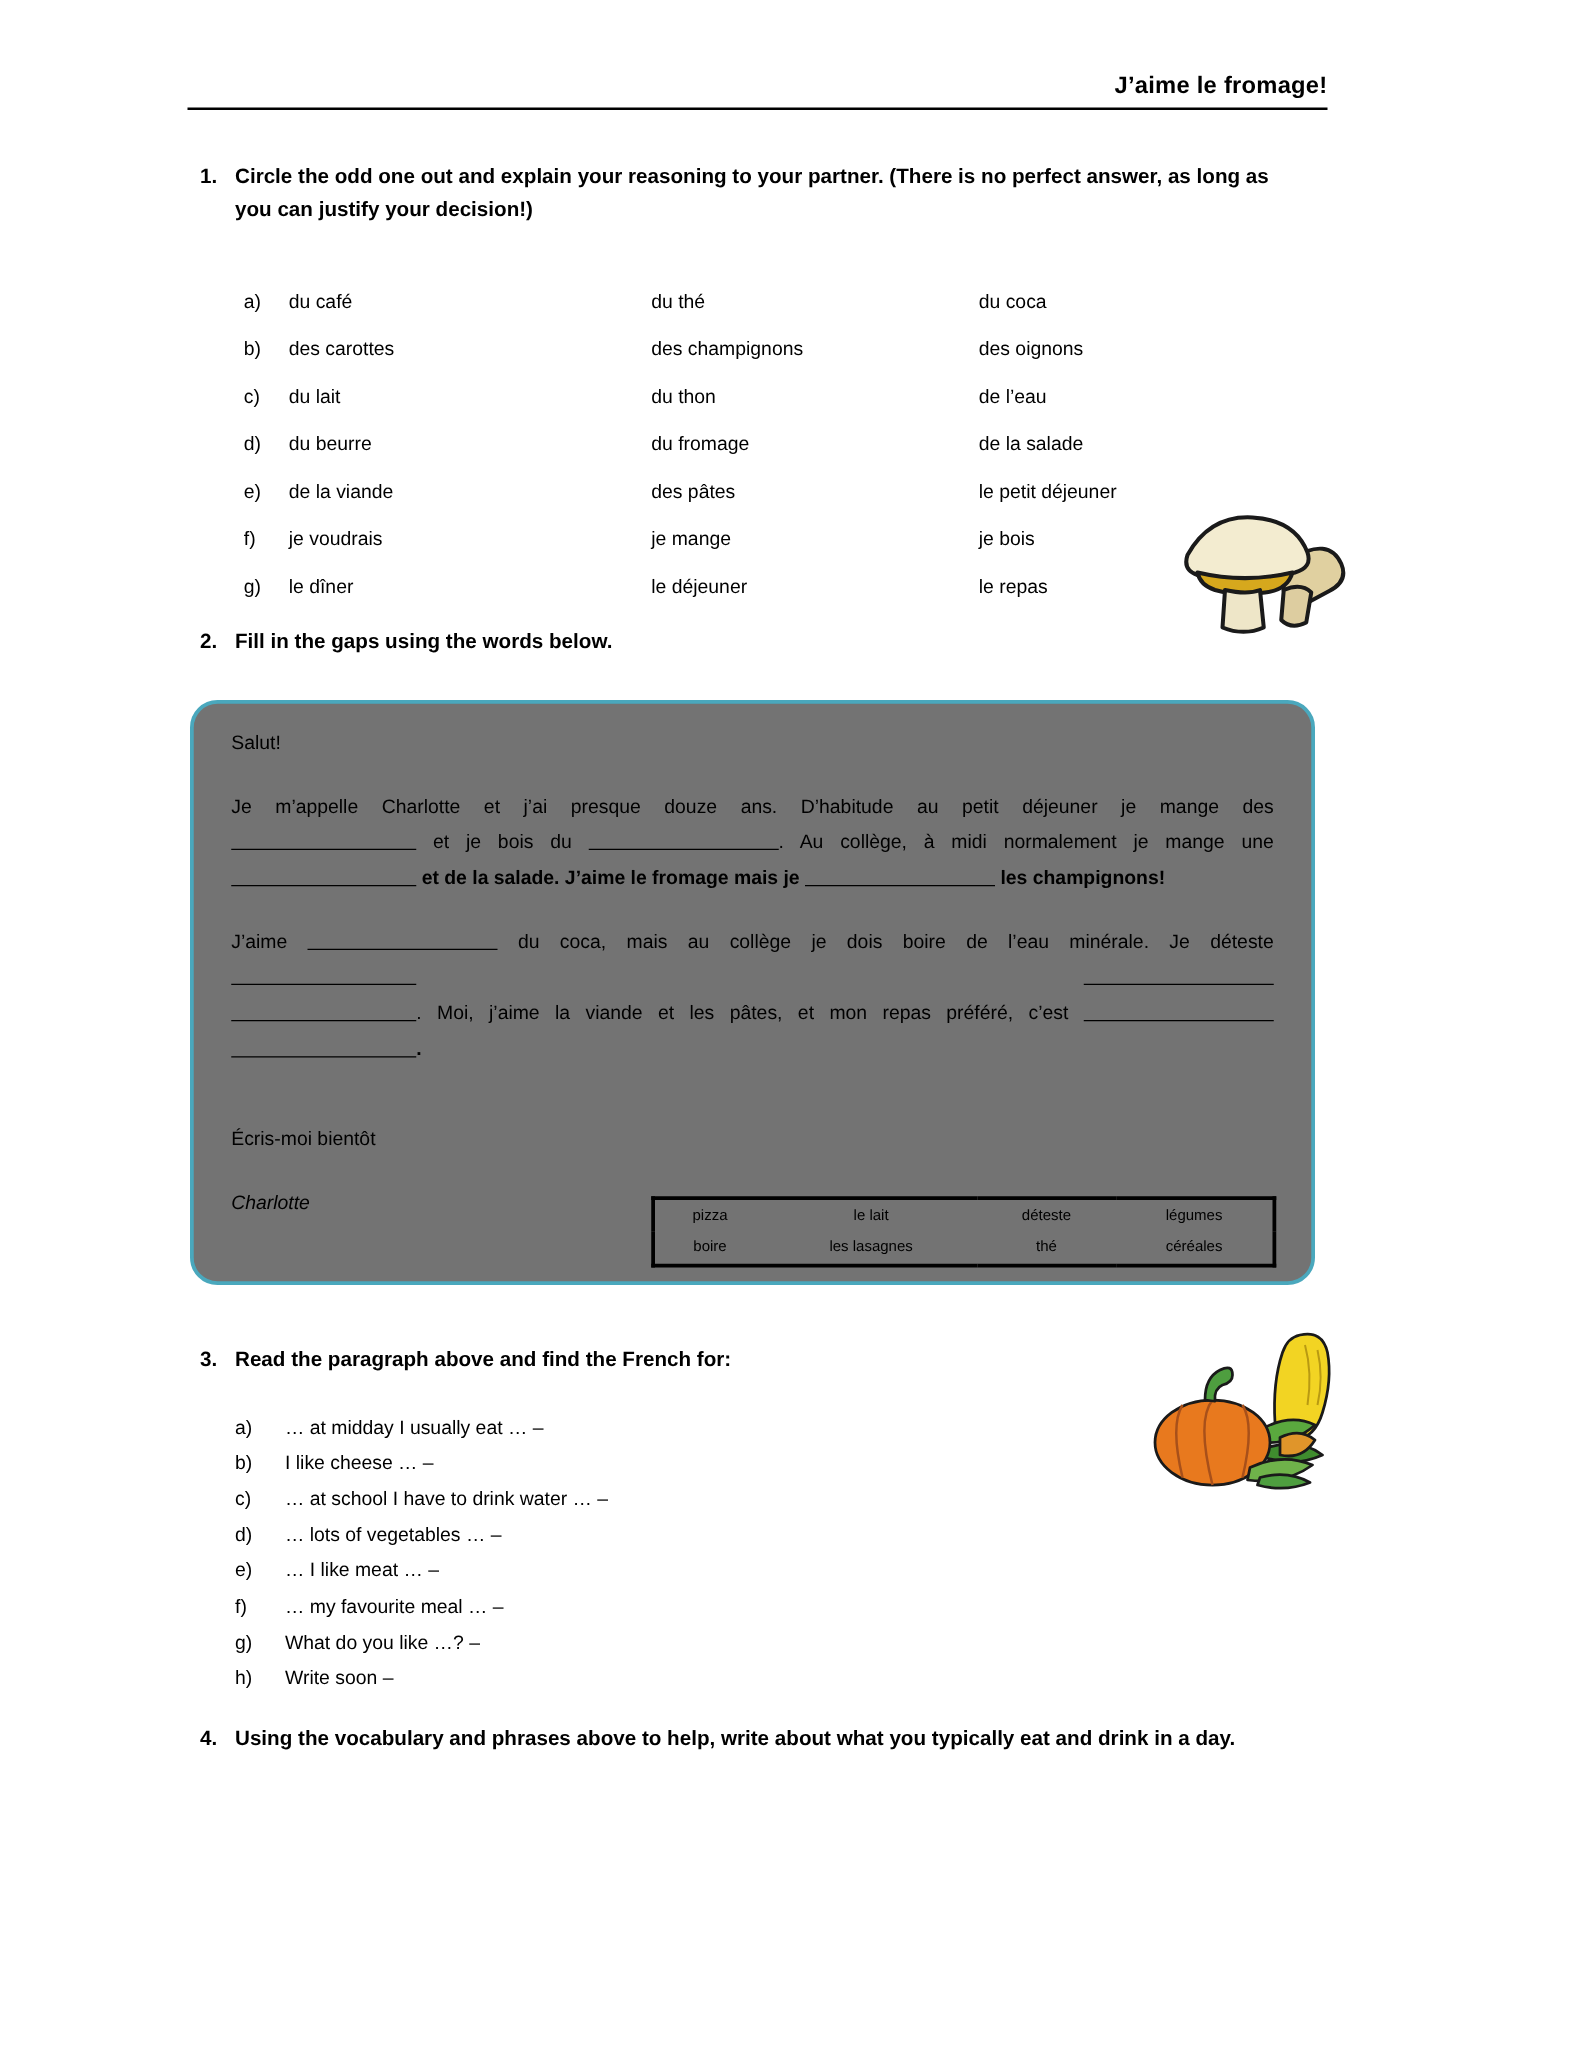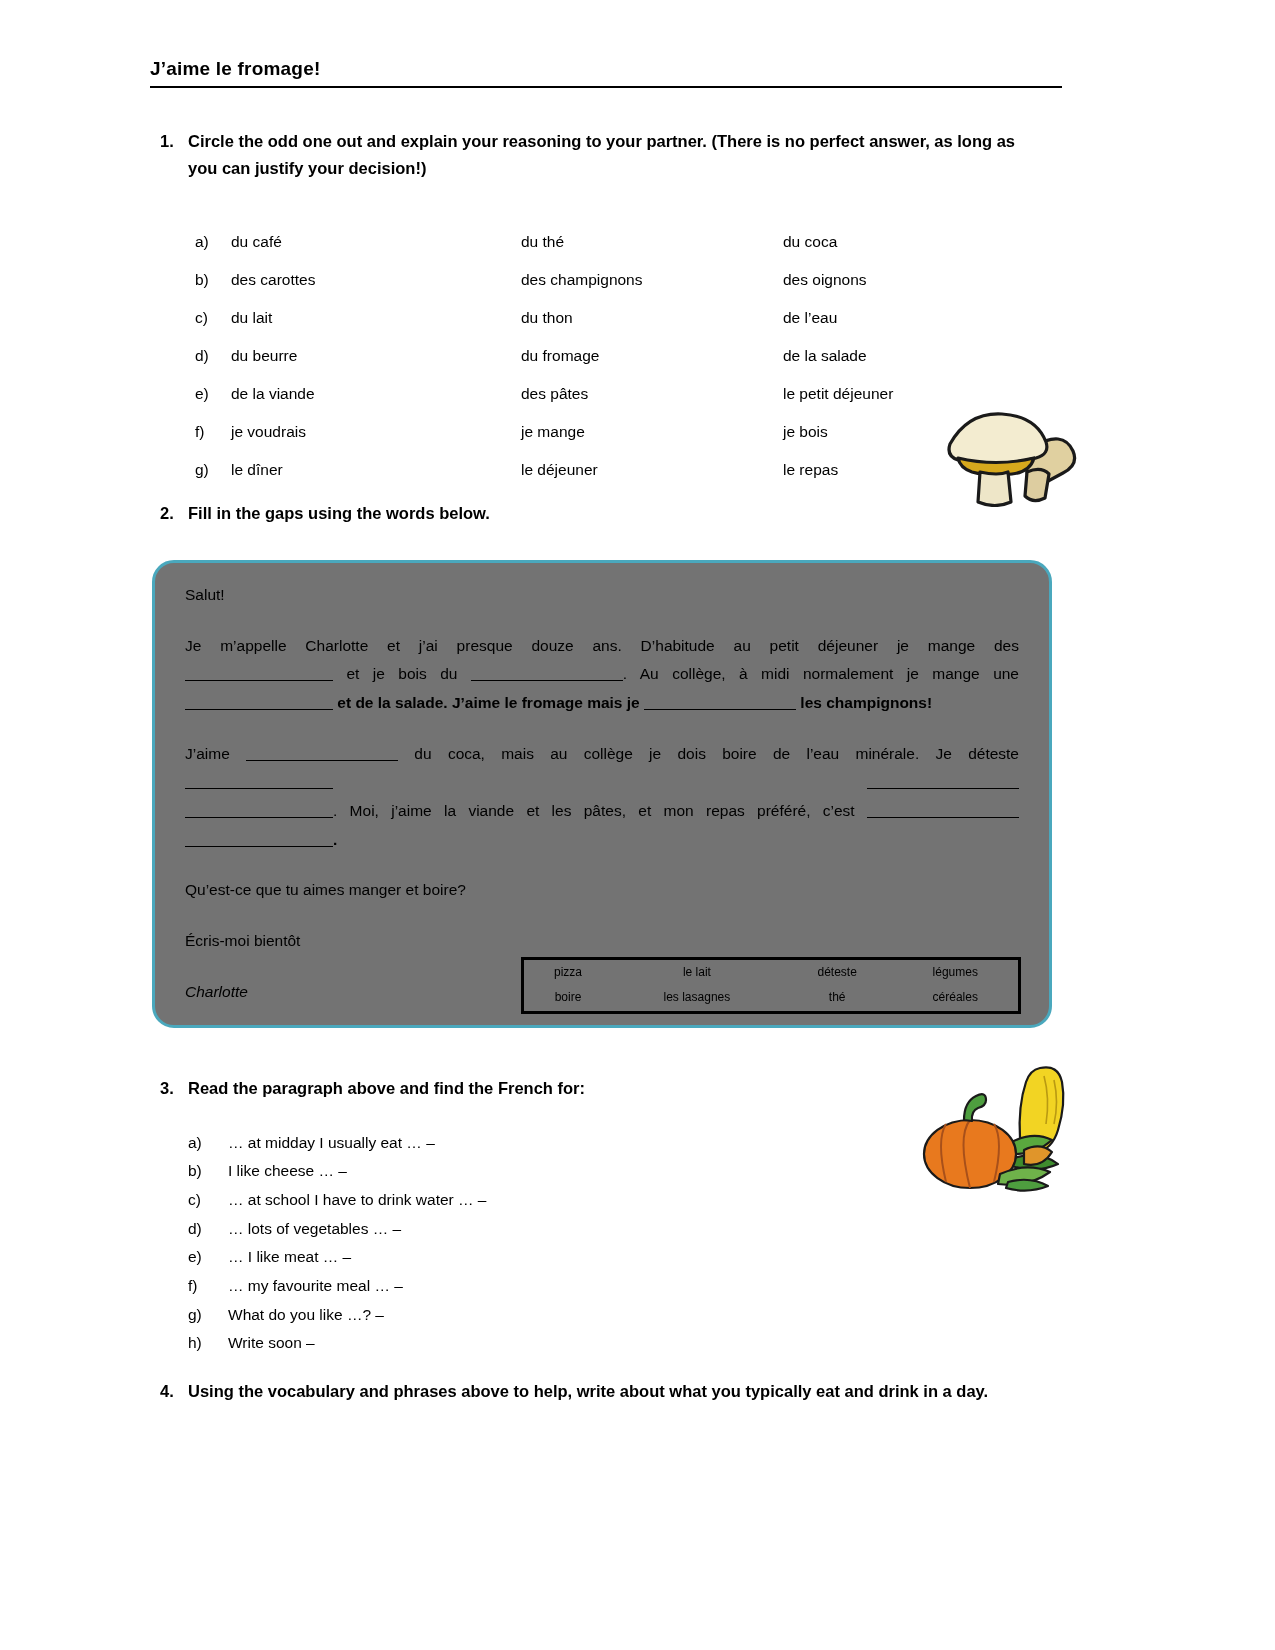--- a/index.html
+++ b/index.html
@@ -15,20 +15,21 @@
     padding: 0;
     overflow: hidden;
   }
 
   
   .header {
     position: absolute;
     left: 150px; top: 58px; width: 912px;
   }
   .header-title {
+    text-align: right;
     font-weight: bold;
     font-size: 19px;
     letter-spacing: .2px;
     padding-bottom: 6px;
   }
   .header-rule {
     border-bottom: 2.2px solid #000;
     width: 100%;
   }
 
@@ -252,21 +253,20 @@
           <span>du coca, mais au collège je dois boire de l’eau minérale.  Je déteste</span></div>
         <div class="gl"><span class="blank b-std"></span>&nbsp;
           <span class="blank b-wide"></span></div>
         <div class="gl"><span class="blank b-std"></span><span>.  Moi, j’aime la viande et les pâtes, et mon repas préféré, c’est</span>
           <span class="blank b-wide"></span></div>
         <div class="gl-last"><span class="blank b-std"></span><span>.</span></div>
       </div>
 
       <div class="p-gap"></div>
 
-      <div>Qu’est-ce que tu aimes manger et boire?</div>
 
       <div class="p-gap"></div>
 
       <div>Écris-moi bientôt</div>
 
       <div class="p-gap"></div>
 
       <div class="signature">Charlotte</div>
 
       <table class="wordbank">

